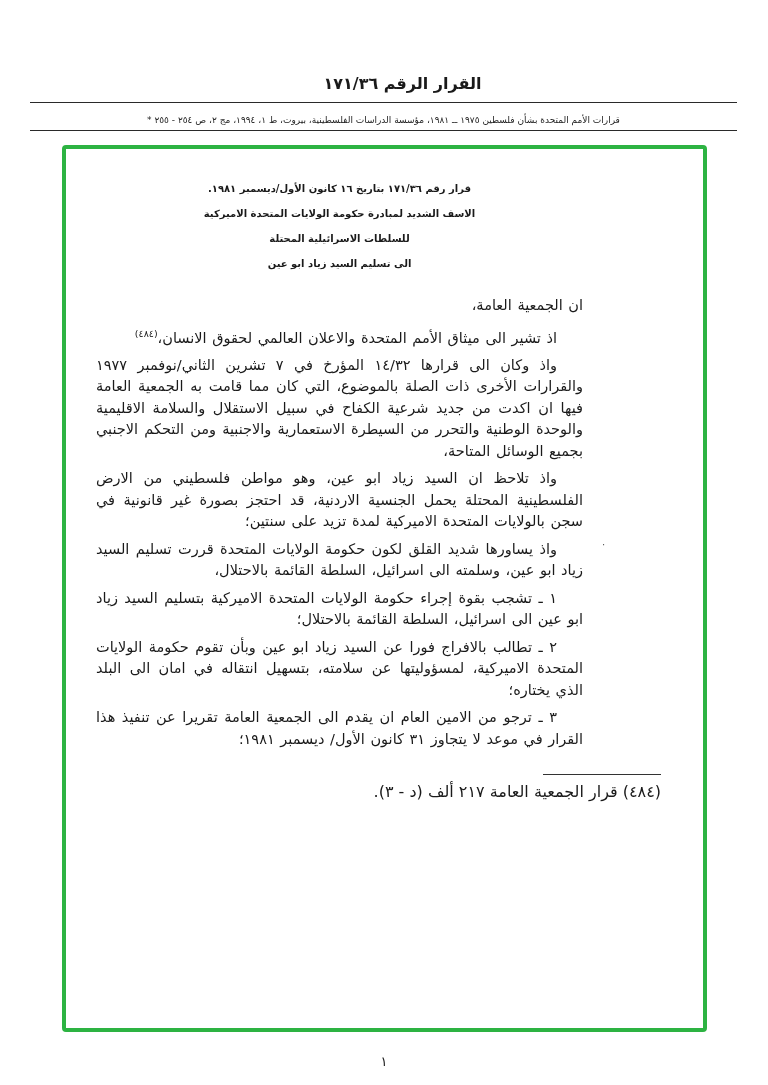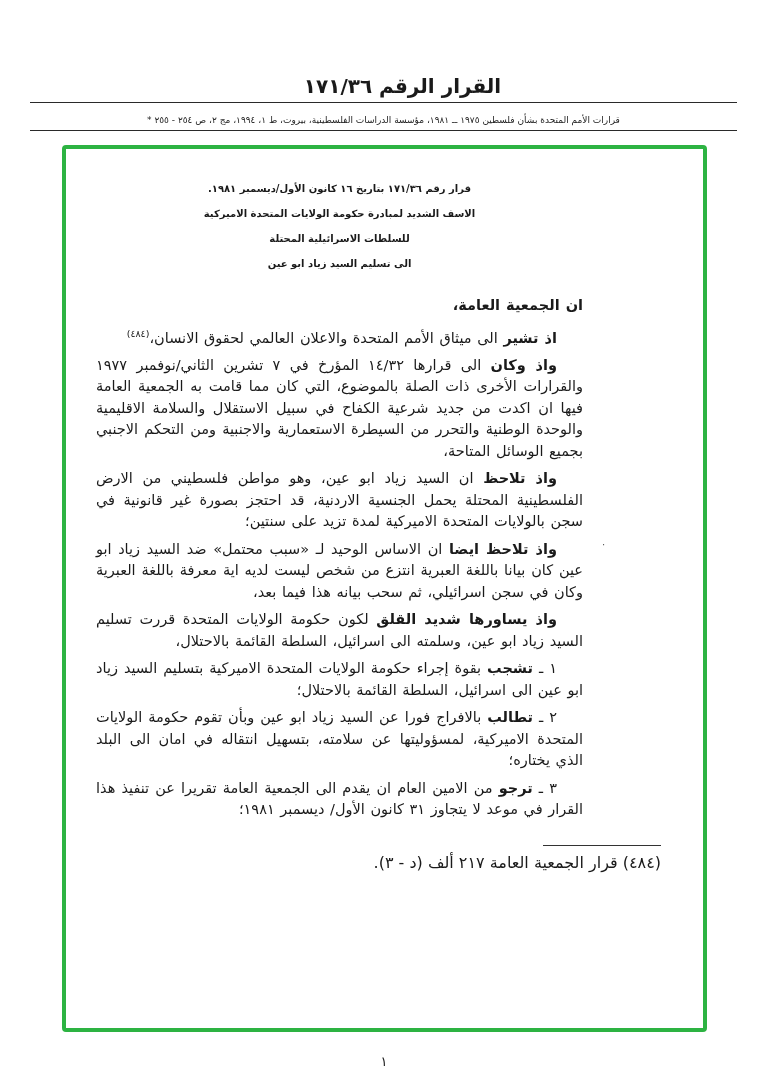--- a/index.html
+++ b/index.html
@@ -12,21 +12,21 @@
     font-family: "DejaVu Sans", sans-serif;
     color: #1a1a1a;
     overflow: hidden;
   }
   .header-title {
     position: absolute;
     top: 74px;
     left: 0;
     width: 100%;
     text-align: center;
-    font-size: 20px;
+    font-size: 16px;
     font-weight: 700;
     direction: rtl;
     padding-left: 37px;
   }
   .source-block {
     position: absolute;
     top: 102px;
     left: 30px;
     width: 707px;
     border-top: 1px solid #2a2a2a;
@@ -64,21 +64,21 @@
   }
   .para {
     margin: 6px 0 0;
     font-size: 14.5px;
     line-height: 21.5px;
     text-align: justify;
     text-indent: 26px;
     word-spacing: 1px;
   }
   .para.no-indent { text-indent: 0; margin-top: 0; }
-  .para b { font-weight: 700; }
+  .para b { font-weight: 400; }
   .para sup { font-size: 9.5px; }
   .footnote-block {
     margin-top: 24px;
     margin-right: -78px;
     width: 236px;
   }
   .footnote-rule {
     width: 118px;
     border-top: 1px solid #333;
     margin-bottom: 7px;
@@ -124,21 +124,20 @@
           <div>الاسف الشديد لمبادرة حكومة الولايات المتحدة الاميركية</div>
           <div>للسلطات الاسرائيلية المحتلة</div>
           <div>الى تسليم السيد زياد ابو عين</div>
         </div>
 
       <div>
           <p class="para no-indent"><b>ان الجمعية العامة،</b></p>
           <p class="para"><b>اذ تشير</b> الى ميثاق الأمم المتحدة والاعلان العالمي لحقوق الانسان،<sup>(٤٨٤)</sup></p>
           <p class="para"><b>واذ وكان</b> الى قرارها ١٤/٣٢ المؤرخ في ٧ تشرين الثاني/نوفمبر ١٩٧٧ والقرارات الأخرى ذات الصلة بالموضوع، التي كان مما قامت به الجمعية العامة فيها ان اكدت من جديد شرعية الكفاح في سبيل الاستقلال والسلامة الاقليمية والوحدة الوطنية والتحرر من السيطرة الاستعمارية والاجنبية ومن التحكم الاجنبي بجميع الوسائل المتاحة،</p>
           <p class="para"><b>واذ تلاحظ</b> ان السيد زياد ابو عين، وهو مواطن فلسطيني من الارض الفلسطينية المحتلة يحمل الجنسية الاردنية، قد احتجز بصورة غير قانونية في سجن بالولايات المتحدة الاميركية لمدة تزيد على سنتين؛</p>
-          <p class="para"><b>واذ تلاحظ ايضا</b> ان الاساس الوحيد لـ «سبب محتمل» ضد السيد زياد ابو عين كان بيانا باللغة العبرية انتزع من شخص ليست لديه اية معرفة باللغة العبرية وكان في سجن اسرائيلي، ثم سحب بيانه هذا فيما بعد،</p>
           <p class="para"><b>واذ يساورها شديد القلق</b> لكون حكومة الولايات المتحدة قررت تسليم السيد زياد ابو عين، وسلمته الى اسرائيل، السلطة القائمة بالاحتلال،</p>
           <p class="para"><span>١ ـ </span><b>تشجب</b> بقوة إجراء حكومة الولايات المتحدة الاميركية بتسليم السيد زياد ابو عين الى اسرائيل، السلطة القائمة بالاحتلال؛</p>
           <p class="para"><span>٢ ـ </span><b>تطالب</b> بالافراج فورا عن السيد زياد ابو عين وبأن تقوم حكومة الولايات المتحدة الاميركية، لمسؤوليتها عن سلامته، بتسهيل انتقاله في امان الى البلد الذي يختاره؛</p>
           <p class="para"><span>٣ ـ </span><b>ترجو</b> من الامين العام ان يقدم الى الجمعية العامة تقريرا عن تنفيذ هذا القرار في موعد لا يتجاوز ٣١ كانون الأول/ ديسمبر ١٩٨١؛</p>
         </div>
 
       <div class="footnote-block">
         <div class="footnote-rule"></div>
         <div class="footnote-text">(٤٨٤) قرار الجمعية العامة ٢١٧ ألف (د - ٣).</div>
       </div>

